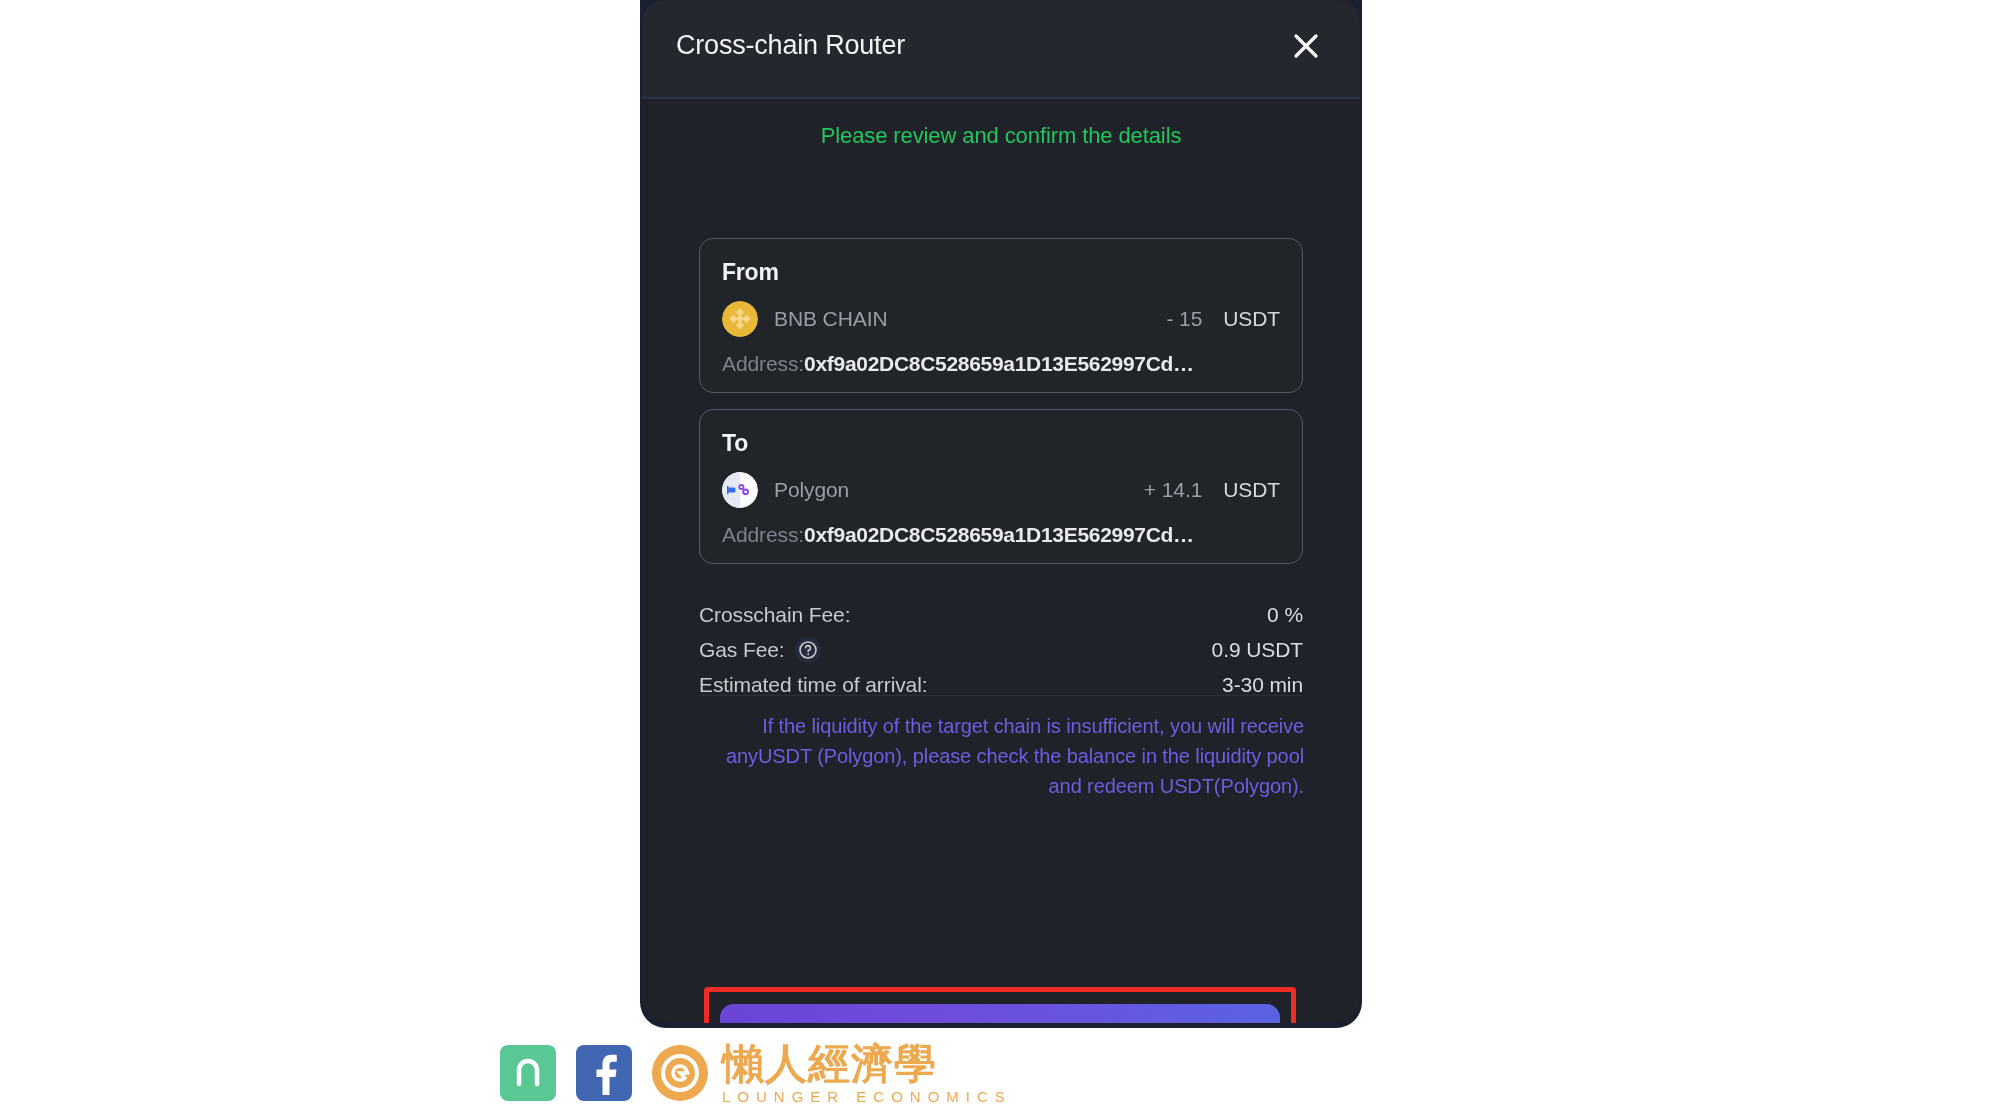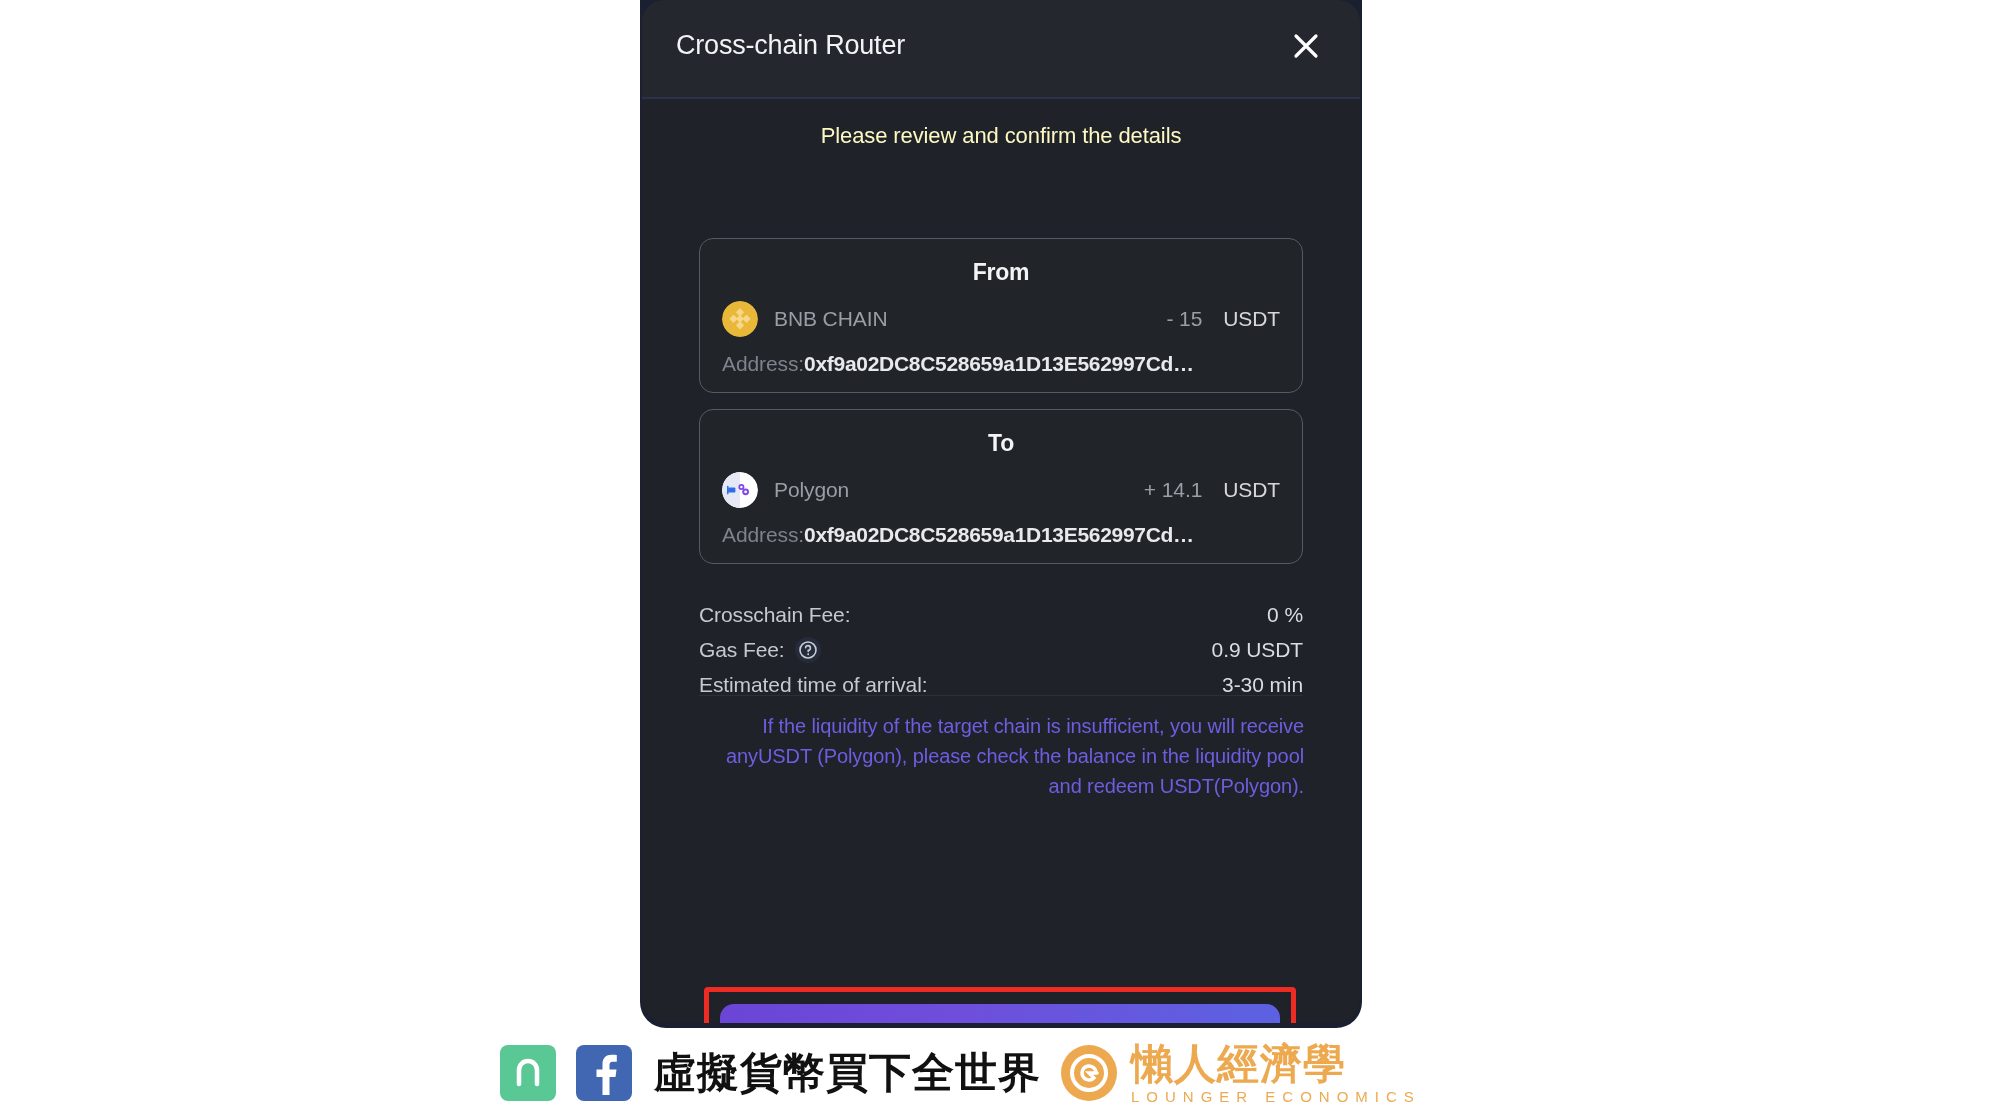--- a/index.html
+++ b/index.html
@@ -71,37 +71,36 @@
 
   
   #modal-body {
     position: relative;
     height: 926px;
     background: #1f2228;
   }
 
   #review-notice {
     text-align: center;
-    color: #fef9c3;
+    color: #22c55e;
     font-size: 22px;
     padding-top: 24px;
     letter-spacing: -0.1px;
   }
 
   
   .transfer-card {
     position: absolute;
     left: 57px;
     width: 604px;
     box-sizing: border-box;
     border: 1.5px solid #555b66;
     border-radius: 14px;
     background: #212429;
     padding: 20px 22px 18px 22px;
-    text-align: center;
   }
   #from-card { top: 139px; height: 155px; }
   #to-card   { top: 310px; height: 155px; }
 
   .card-heading {
     font-size: 23px;
     font-weight: bold;
     color: #f3f4f6;
     margin: 0 0 12px 0;
     letter-spacing: -0.2px;
@@ -447,21 +446,20 @@
         <path d="M10 30 V16 a9 9 0 0 1 18 0 V30" fill="none" stroke="#ffffff" stroke-width="4.5" stroke-linecap="round"></path>
       </svg>
     </span>
 
     <span id="facebook-logo">
       <svg width="34" height="44" viewBox="0 0 34 44" aria-hidden="true">
         <path d="M22.5 44 V26 h6 l1-7.4 h-7 v-4.3 c0-2.1 0.6-3.6 3.7-3.6 h3.6 V4.1 C29.2 4 27 3.8 24.5 3.8 c-5.3 0-9 3.2-9 9.2 v5.6 h-6 V26 h6 V44 Z" fill="#ffffff"></path>
       </svg>
     </span>
 
-    <span id="wm-slogan">虛擬貨幣買下全世界</span>
 
     <span id="brand-mark">
       <svg width="40" height="40" viewBox="0 0 40 40" aria-hidden="true">
         <circle cx="20" cy="20" r="17" fill="none" stroke="#ffffff" stroke-width="4"></circle>
         <path d="M27 20 a7 7 0 1 0 -2.1 5 L20 20 h8" fill="none" stroke="#ffffff" stroke-width="3.4" stroke-linecap="round"></path>
       </svg>
     </span>
 
     <span id="brand-text-wrap">
       <span id="brand-cn">懶人經濟學</span>

